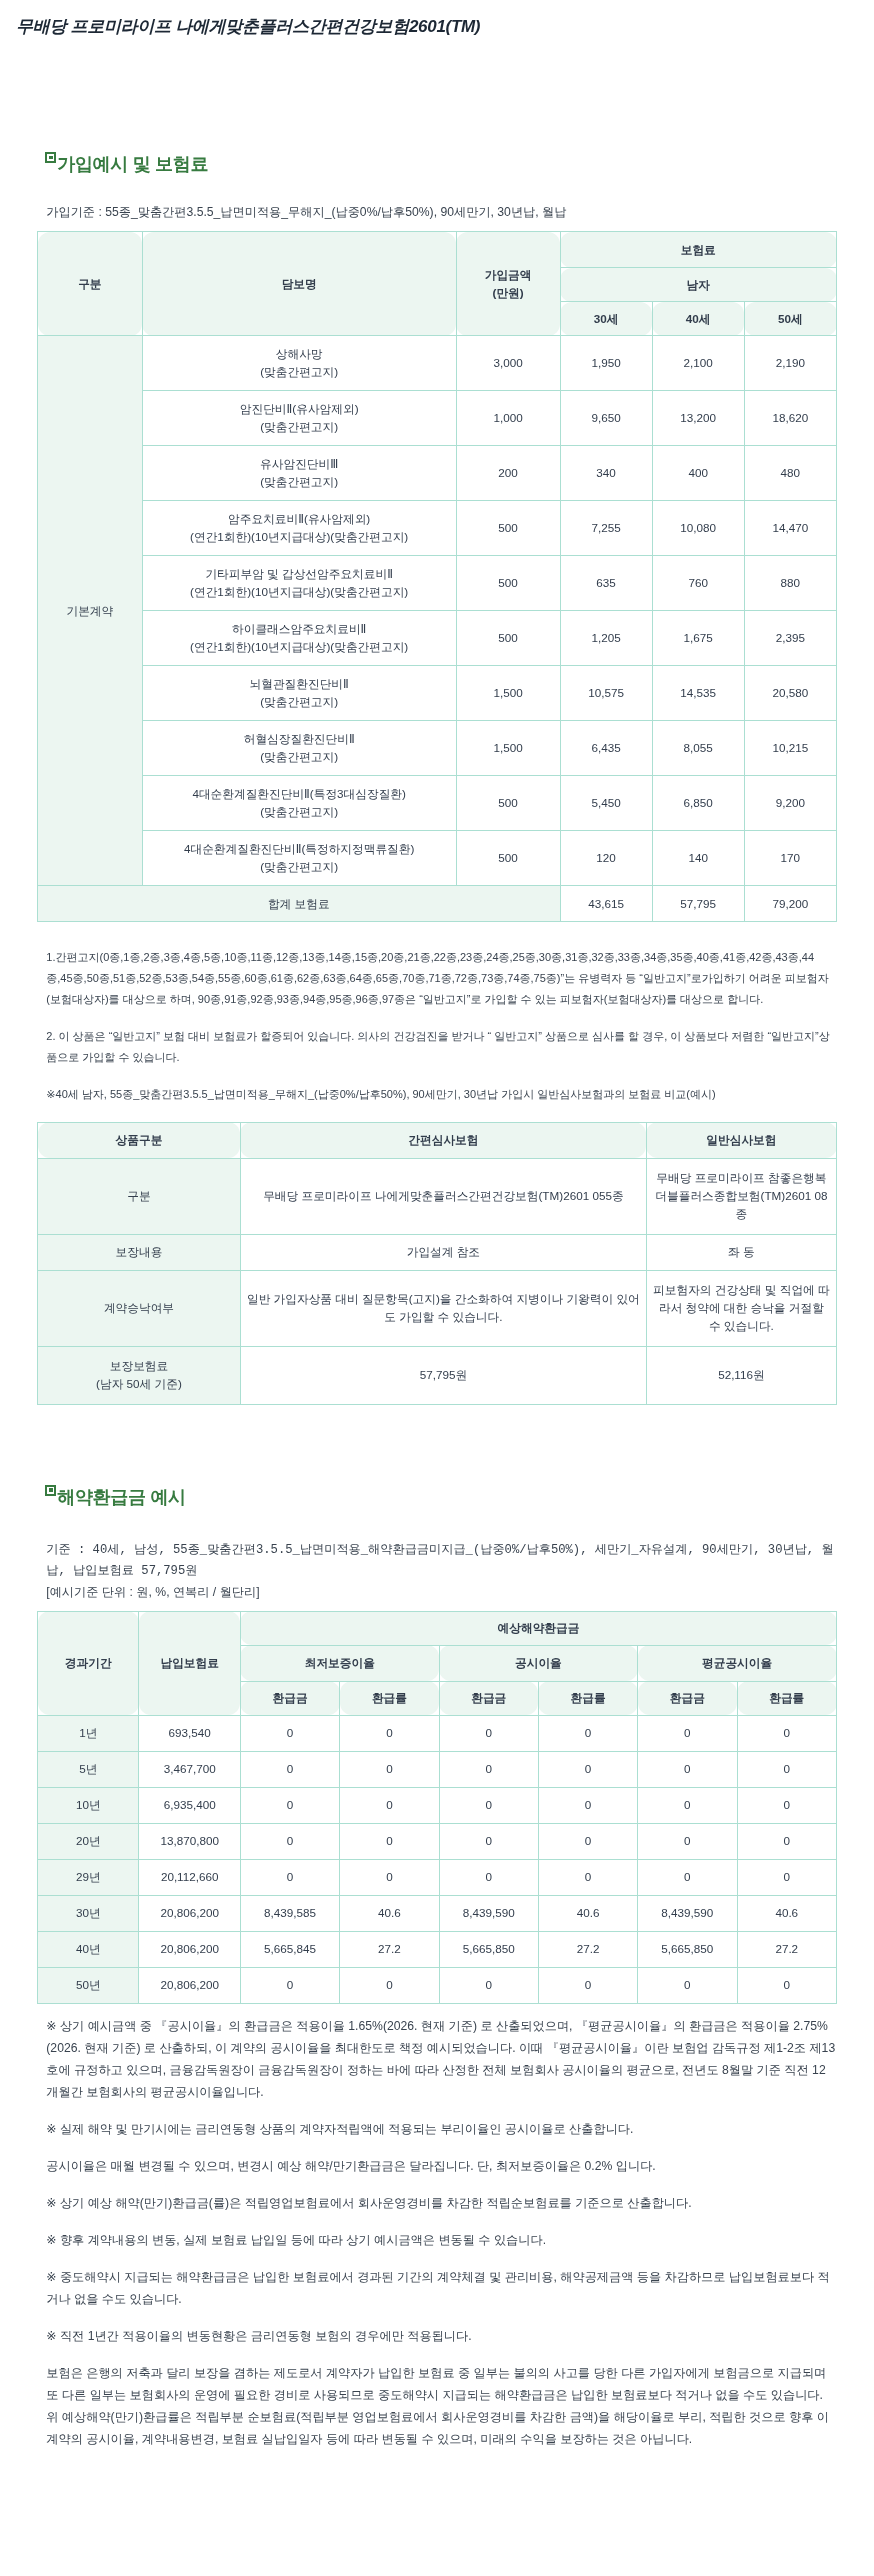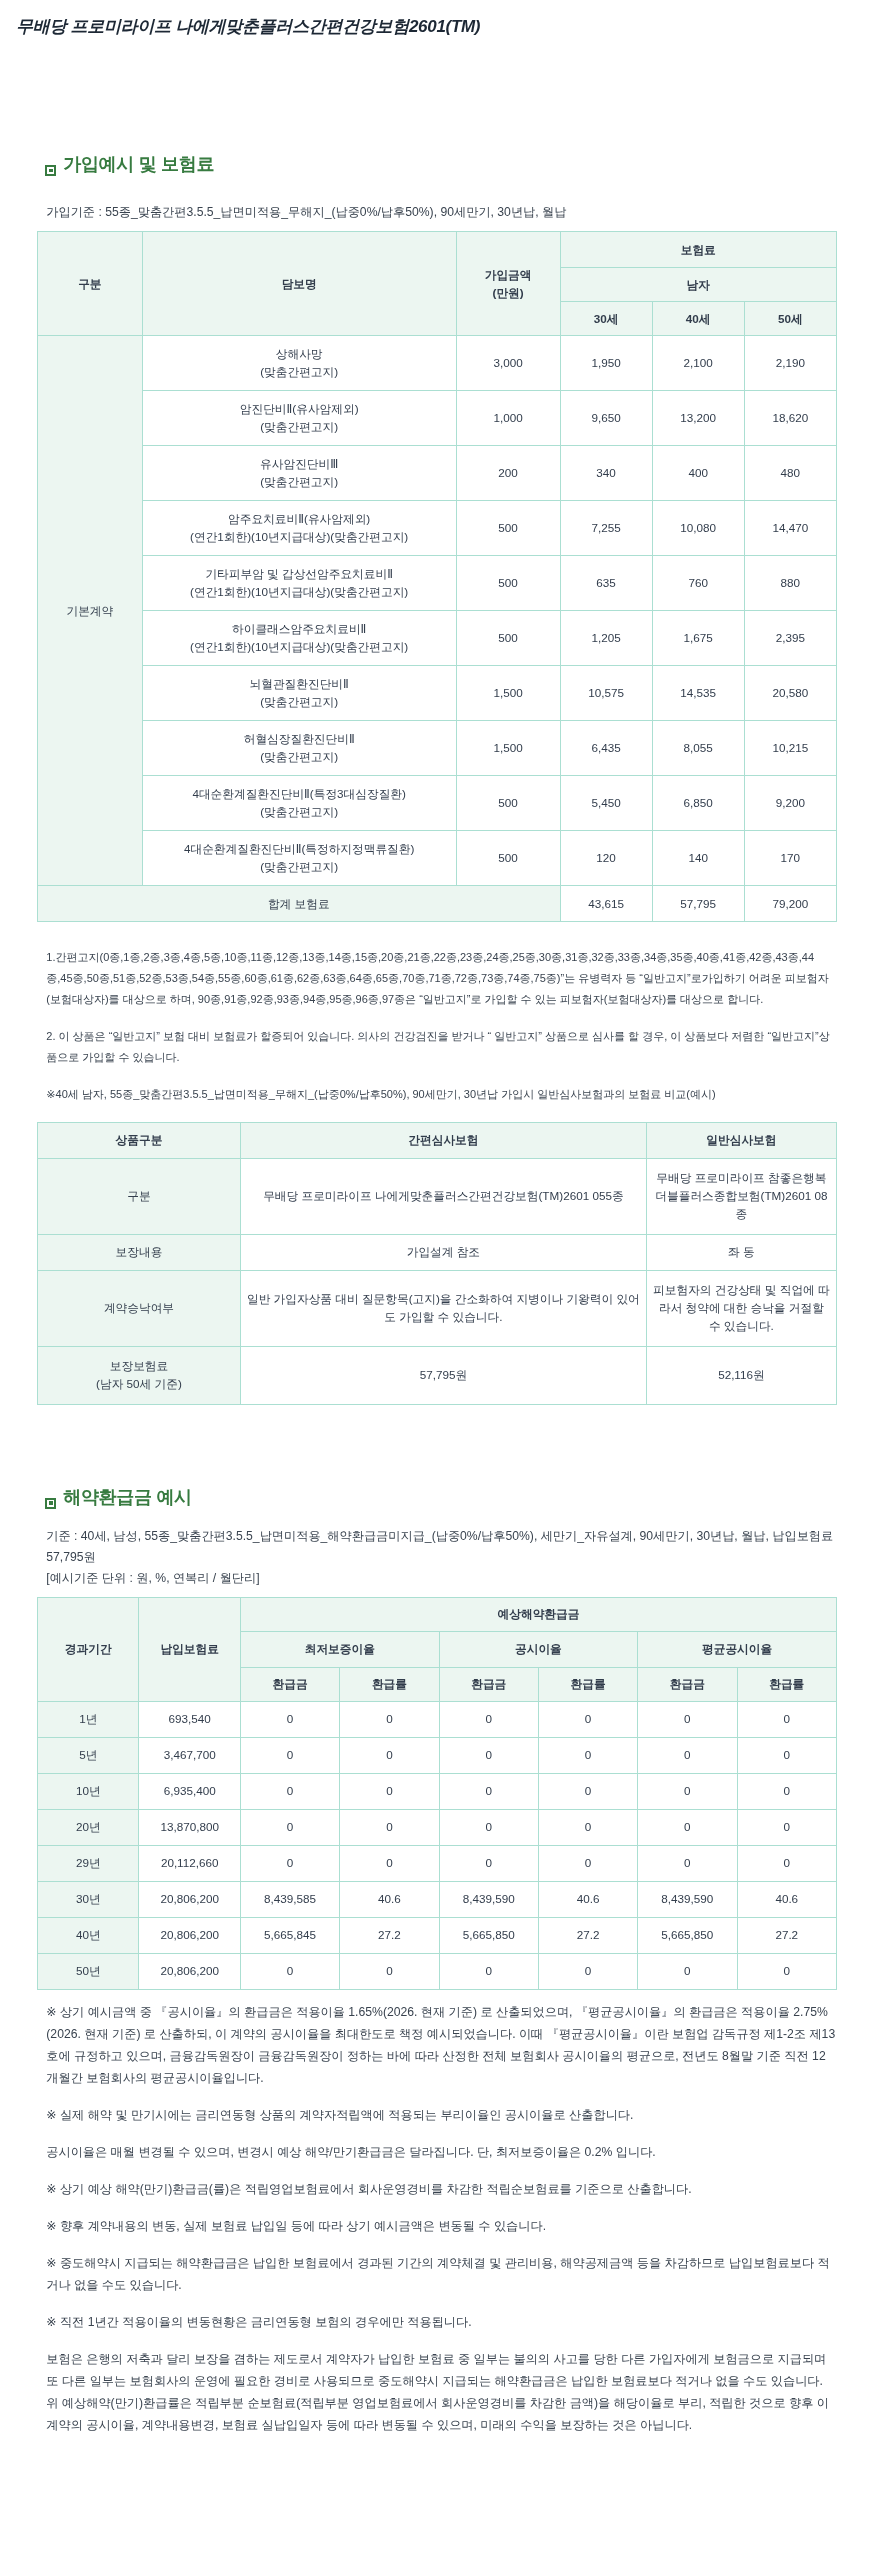--- a/index.html
+++ b/index.html
@@ -6,36 +6,36 @@
     --green:#377b40;
     --bd:#abdfd2;
     --mint:#ecf6f1;
     --txt:#323d4c;
     --para:#39434f;
   }
   *{box-sizing:border-box;}
   body{margin:0;background:#ffffff;width:874px;font-family:"Liberation Sans","DejaVu Sans",sans-serif;color:var(--txt);}
   .page{padding:0 37px 76px 37px;}
   .doc-title{font-size:17px;font-weight:bold;color:#1d2835;margin:15px 0 0 -21px;letter-spacing:-0.3px;font-style:italic;}
-  .sec-heading{display:flex;align-items:flex-end;gap:7px;color:var(--green);font-size:18px;font-weight:bold;margin-left:8.2px;letter-spacing:-0.3px;}
+  .sec-heading{display:flex;align-items:flex-start;gap:1px;color:var(--green);font-size:18px;font-weight:bold;margin-left:8.2px;letter-spacing:-0.3px;}
   .sec1{margin-top:114px;}
   .sec2{margin-top:57px;}
   .sec3{margin-top:80px;}
   .sq{width:11px;height:11px;border:2.3px solid var(--green);position:relative;display:inline-block;flex:0 0 auto;}
   .sq::after{content:"";position:absolute;left:1.7px;top:1.7px;right:1.7px;bottom:1.7px;background:var(--green);}
   .crit{font-size:12.2px;line-height:21px;color:var(--para);margin:26px 0 0 9.3px;}
   .para{font-size:11px;line-height:21px;color:var(--para);margin:0 0 16.3px 9.3px;}
   .para-first{margin-top:24.5px;}
   .unit-line{font-size:12.2px;line-height:21px;color:var(--para);margin:0 0 0 9.3px;}
   table{width:100%;border-collapse:collapse;table-layout:fixed;font-size:11.7px;}
   .tbl1{margin-top:8.2px;}
   .tbl2{margin-top:9.3px;}
   .tbl3{margin-top:8.2px;}
   td,th{border:0.6px solid var(--bd);text-align:center;vertical-align:middle;padding:3.5px 5.8px;color:var(--txt);line-height:18px;}
-  th{background:var(--mint);font-weight:bold;}
+  th{background:var(--mint);font-weight:bold;border-radius:12px;}
   .bg{background:var(--mint);}
   .h58{height:34px;} .h60{height:36px;} .h62{height:36px;}
   .h95{height:55px;} .h100{height:58px;} .h128{height:76px;} .h130{height:76px;}
   .notes{margin-top:11.7px;}
   .note{font-size:12.2px;line-height:22px;color:var(--para);margin:0 0 15px 9.3px;}
 </style>
 </head>
 <body>
 
 <div class="page">
@@ -228,21 +228,21 @@
       <td>52,116원</td>
     </tr>
   </tbody>
     </table>
 
   <div class="sec-heading sec3">
     <span class="sq"></span>
     <span>해약환급금 예시</span>
   </div>
 
-  <p class="crit" style="margin-top:17px;margin-bottom:0;">기준 : 40세, 남성, 55종_맞춤간편3.5.5_납면미적용_해약환급금미지급_(납중0%/납후50%), 세만기_자유설계, 90세만기, 30년납, 월납, 납입보험료 57,795원</p>
+  <p class="crit" style="margin-top:31px;margin-bottom:0;font-family:Liberation Mono, monospace;">기준 : 40세, 남성, 55종_맞춤간편3.5.5_납면미적용_해약환급금미지급_(납중0%/납후50%), 세만기_자유설계, 90세만기, 30년납, 월납, 납입보험료 57,795원</p>
   <p class="unit-line">[예시기준 단위 : 원, %, 연복리 / 월단리]</p>
 
   <table class="tbl3">
     <colgroup>
       <col style="width:12.7%">
         <col style="width:12.7%">
       <col style="width:12.43%">
         <col style="width:12.43%">
         <col style="width:12.43%">
       <col style="width:12.43%">

